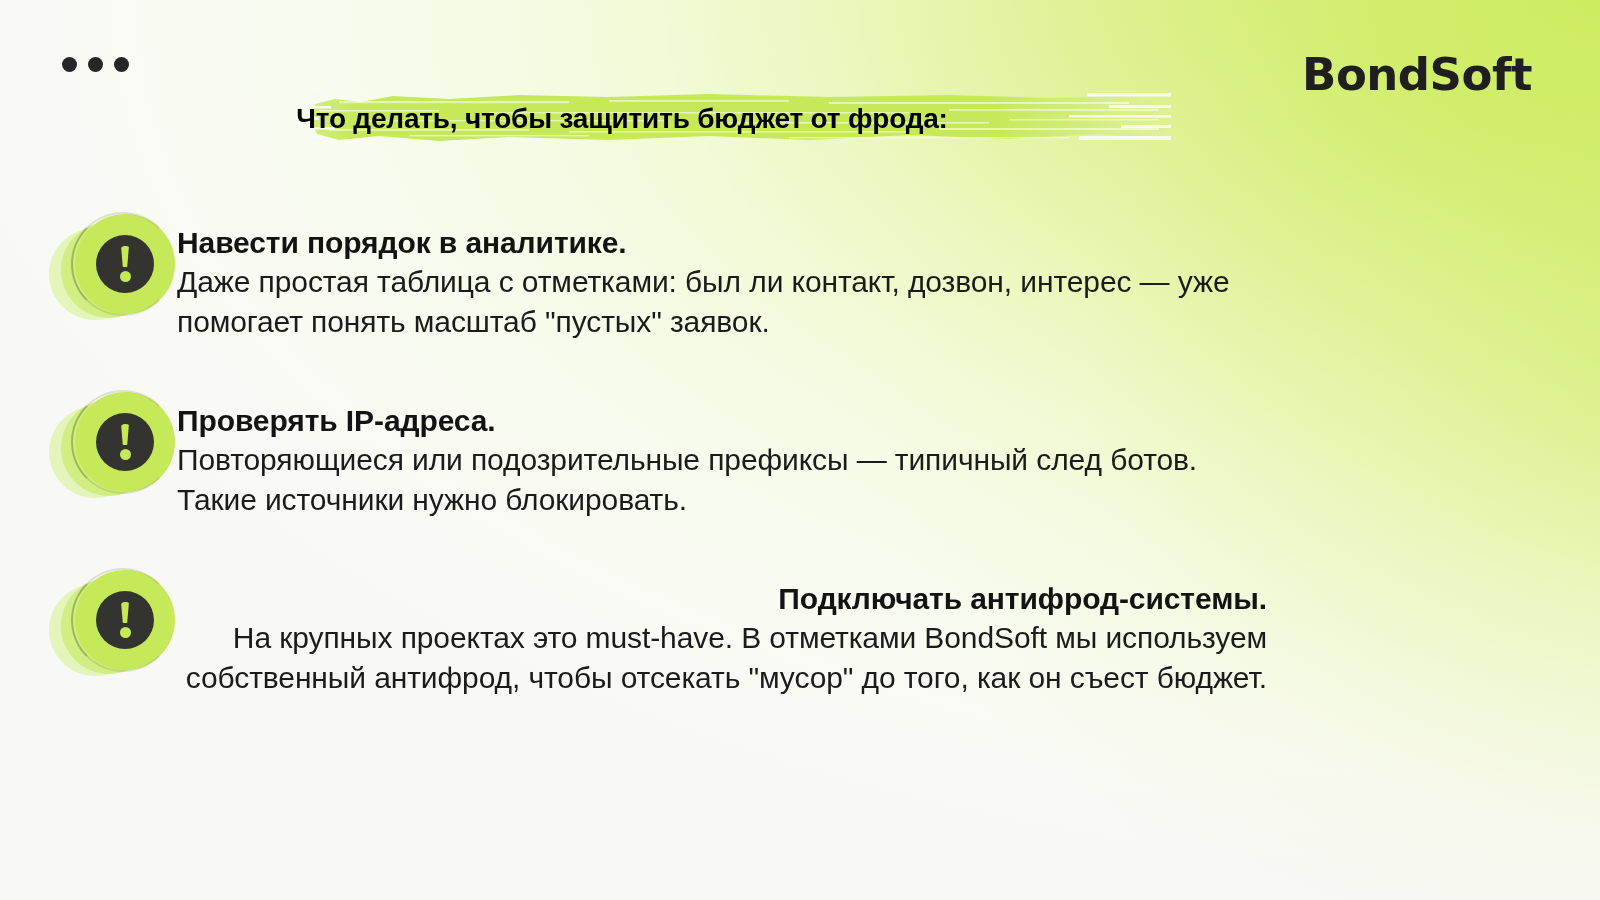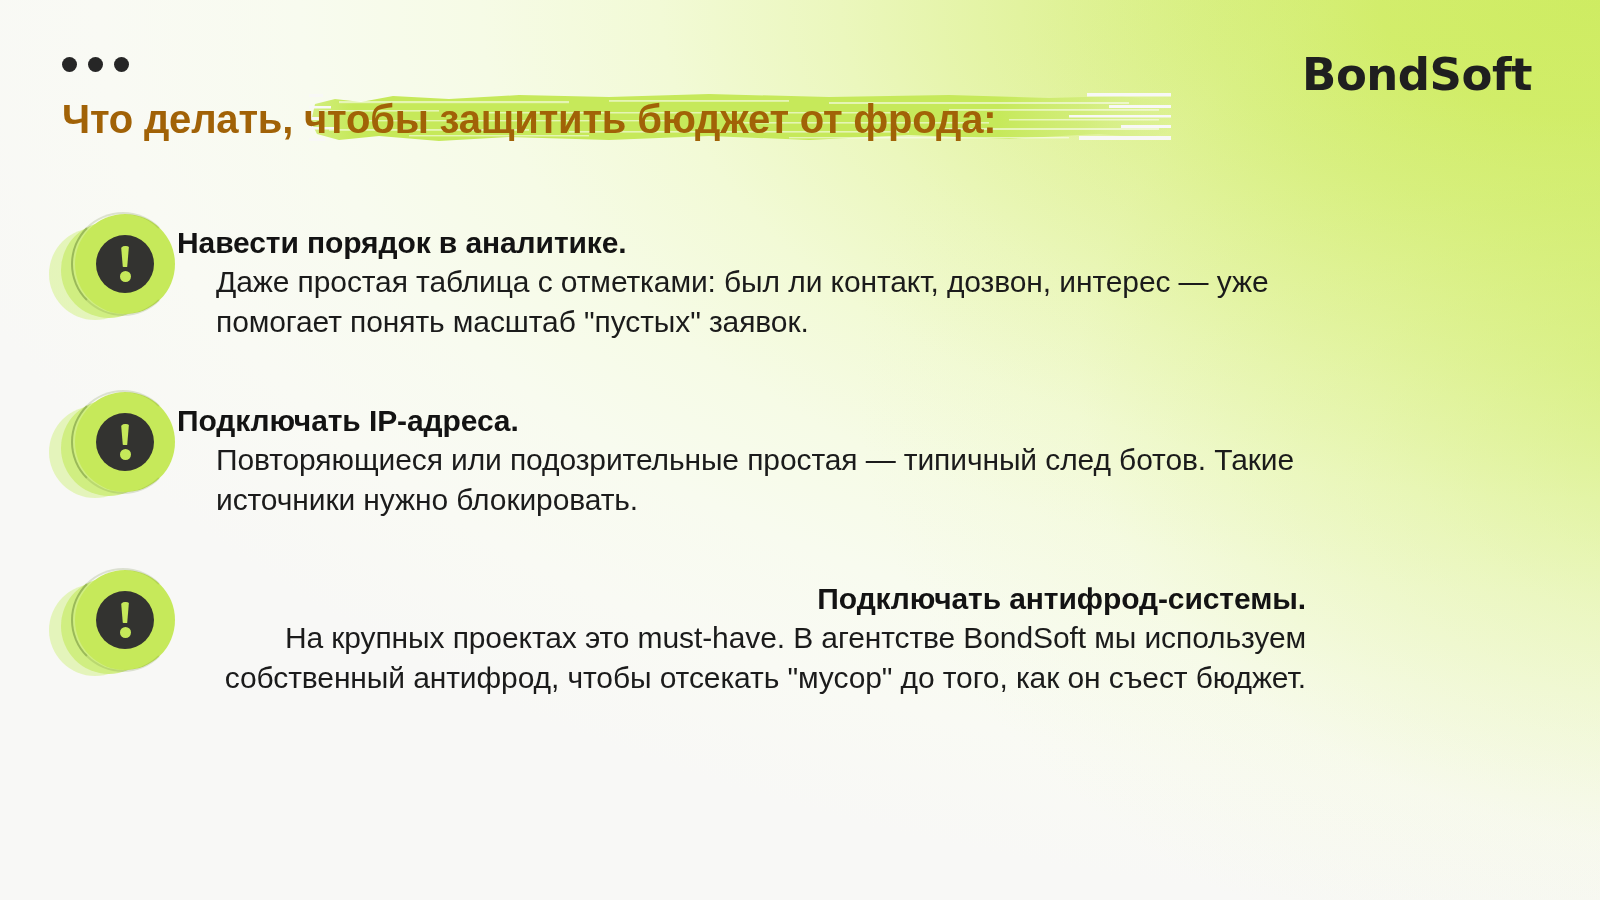--- a/index.html
+++ b/index.html
@@ -80,27 +80,28 @@
   
   .brush {
     position:absolute;
     left:247px; top:-8px;
     width:862px; height:60px;
     pointer-events:none;
   }
 
   .title {
     position:relative;
-    font-size:40px;
+    font-size:28px;
     font-weight:700;
     line-height:46px;
-    color:#a16207;
+    color:#000000;
     letter-spacing:-0.2px;
     white-space:nowrap;
     z-index:2;
+    text-align:center;
   }
 
   
   .list {
     position:absolute;
     left:49px; top:212px;
     width:1300px;
   }
 
   .item {
@@ -194,21 +195,20 @@
     color:#131313;
     letter-spacing:-0.1px;
   }
   .item-desc {
     font-size:30px;
     font-weight:400;
     line-height:40px;
     color:#1b1b1b;
     letter-spacing:-0.1px;
     max-width:1090px;
-    margin-left:39px;
   }
 </style>
 </head>
 <body>
 
 <div class="slide">
 
   <div class="bg-glow"></div>
   <div class="bg-glow-2"></div>
 
@@ -287,34 +287,34 @@
     <div class="item">
       <div class="badge">
         <span class="ghost"></span>
         <span class="ghost2"></span>
         <span class="disc"></span>
         <span class="core">
           <span class="bang"></span>
         </span>
       </div>
       <div class="body">
-        <div class="item-title">Подключать IP-адреса.</div>
-        <div class="item-desc">Повторяющиеся или подозрительные простая — типичный след ботов. Такие источники нужно блокировать.</div>
+        <div class="item-title">Проверять IP-адреса.</div>
+        <div class="item-desc">Повторяющиеся или подозрительные префиксы — типичный след ботов. Такие источники нужно блокировать.</div>
       </div>
     </div>
 
     <div class="item">
       <div class="badge">
         <span class="ghost"></span>
         <span class="ghost2"></span>
         <span class="disc"></span>
         <span class="core">
           <span class="bang"></span>
         </span>
       </div>
       <div class="body">
         <div class="item-title">Подключать антифрод-системы.</div>
-        <div class="item-desc">На крупных проектах это must-have. В агентстве BondSoft мы используем собственный антифрод, чтобы отсекать "мусор" до того, как он съест бюджет.</div>
+        <div class="item-desc">На крупных проектах это must-have. В отметками BondSoft мы используем собственный антифрод, чтобы отсекать "мусор" до того, как он съест бюджет.</div>
       </div>
     </div>
 
   </div>
 </div>
 
 </body></html>

